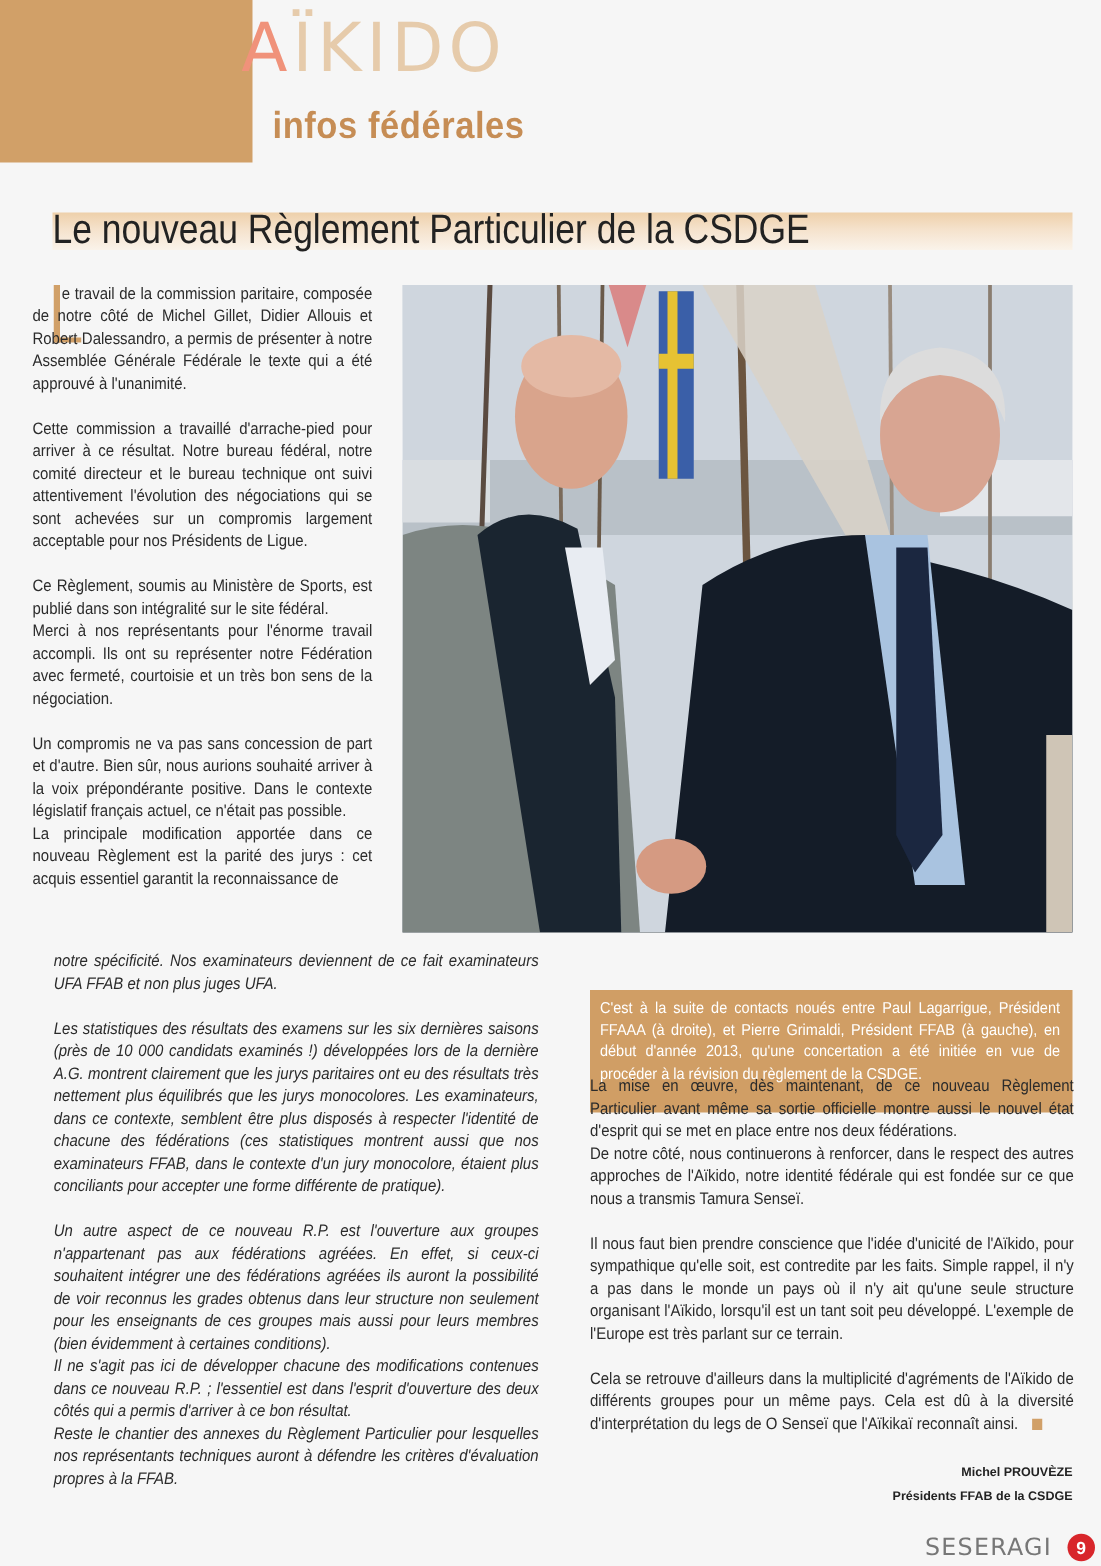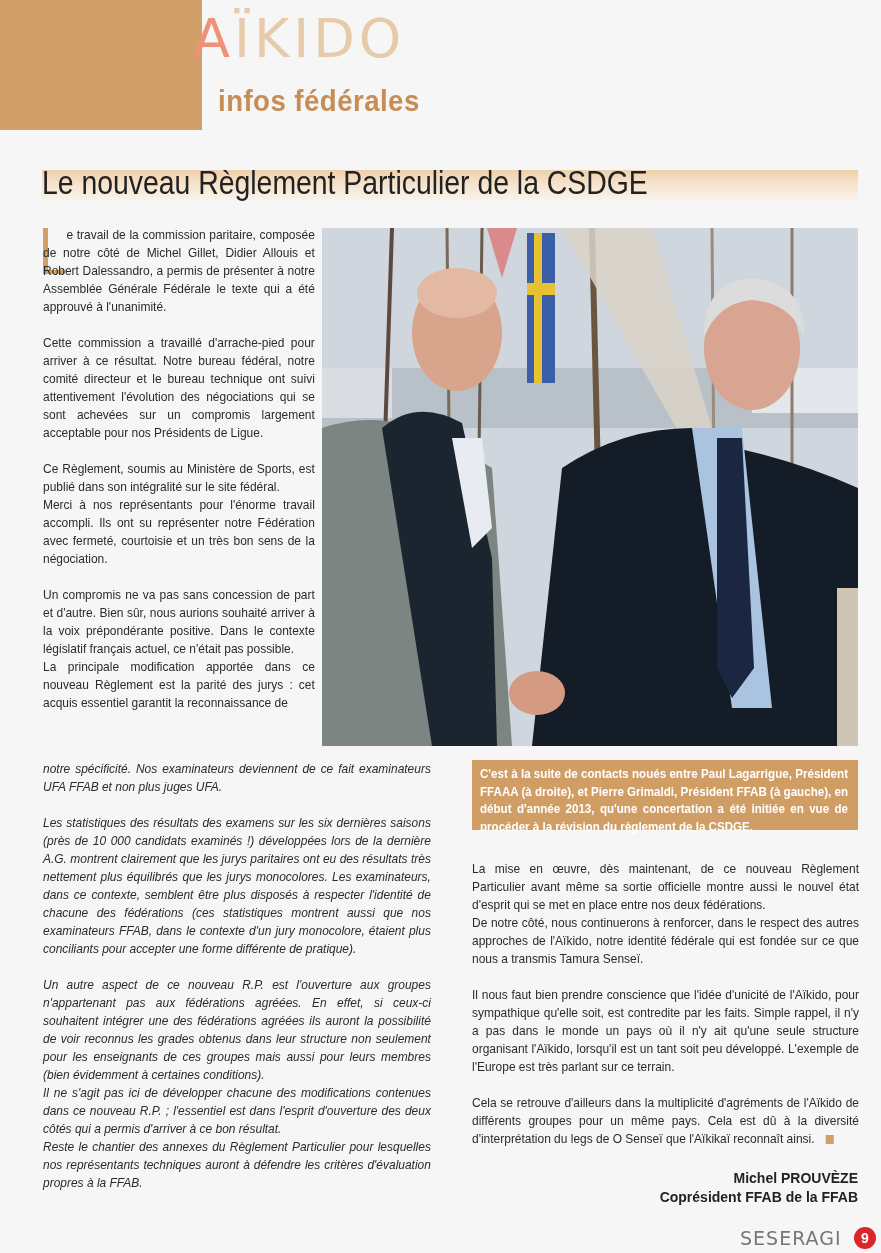--- a/index.html
+++ b/index.html
@@ -25,46 +25,46 @@
   .txt { transform:scaleX(0.9); transform-origin:left top; }
 
   .dropcap { position:absolute; left:43px; top:228px; width:22px; height:46px; }
   .dropcap .v { position:absolute; left:0; top:0; width:5px; height:46px; background:#d1a068; }
   .dropcap .h { position:absolute; left:0; top:42px; width:22px; height:4px; background:#d1a068; }
 
   .photo { position:absolute; left:322px; top:228px; width:536px; height:518px; overflow:hidden;
     background:linear-gradient(to bottom, #c9d2dc 0%, #dfe4ea 30%, #b7bfc6 55%, #6e7a80 75%, #3b464c 100%); }
   .photo svg { display:block; }
 
-  .caption { position:absolute; left:472px; top:760px; width:386px; height:70px; background:#d09e65;
-    box-sizing:border-box; padding:6px 8px; color:#fff; font-weight:bold; font-size:12.6px; line-height:17.5px; text-align:justify; }
+  .caption { position:absolute; left:472px; top:792px; width:386px; height:98px; background:#d09e65;
+    box-sizing:border-box; padding:6px 8px; color:#fff; font-weight:normal; font-size:12.6px; line-height:17.5px; text-align:justify; }
   .caption span { display:block; }
 
-  .sig { position:absolute; right:23px; top:1169px; text-align:right; font-weight:bold; font-size:14px; line-height:19px; color:#222; }
+  .sig { position:absolute; right:23px; top:1169px; text-align:right; font-weight:bold; font-size:10px; line-height:19px; color:#222; }
   .endmark { display:inline-block; width:9px; height:9px; background:#d1a068; margin-left:12px; vertical-align:middle; }
 
   .footer-brand { position:absolute; left:740px; top:1227px; font-family:"DejaVu Sans", sans-serif; font-size:19px; letter-spacing:1px; color:#777; }
   .page-num { position:absolute; left:854px; top:1227px; width:22px; height:22px; border-radius:50%; background:#d8262b; color:#fff; font-weight:bold; font-size:14px; text-align:center; line-height:22px; }
 </style>
 </head>
 <body>
 
 <div class="hdr-block"></div>
 <div class="logo"><span class="a">A</span><span class="rest">ÏKIDO</span></div>
 <div class="subhead">infos fédérales</div>
 
 <div class="title-bar"></div>
 <div class="title">Le nouveau Règlement Particulier de la CSDGE</div>
 
 <div class="dropcap">
     <div class="v"></div>
     <div class="h"></div>
   </div>
 
-<div class="col" style="left:43px; top:226px; width:302px;">
+<div class="col" style="left:26px; top:226px; width:302px;">
   <div class="txt">
     <p style="text-indent:26px;">e travail de la commission paritaire, composée de notre côté de Michel Gillet, Didier Allouis et Robert Dalessandro, a permis de présenter à notre Assemblée Générale Fédérale le texte qui a été approuvé à l'unanimité.</p>
     <div class="gap"></div>
     <p>Cette commission a travaillé d'arrache-pied pour arriver à ce résultat. Notre bureau fédéral, notre comité directeur et le bureau technique ont suivi attentivement l'évolution des négociations qui se sont achevées sur un compromis largement acceptable pour nos Présidents de Ligue.</p>
     <div class="gap"></div>
     <p>Ce Règlement, soumis au Ministère de Sports, est publié dans son intégralité sur le site fédéral.</p>
     <p>Merci à nos représentants pour l'énorme travail accompli. Ils ont su représenter notre Fédération avec fermeté, courtoisie et un très bon sens de la négociation.</p>
     <div class="gap"></div>
     <p>Un compromis ne va pas sans concession de part et d'autre. Bien sûr, nous aurions souhaité arriver à la voix prépondérante positive. Dans le contexte législatif français actuel, ce n'était pas possible.</p>
     <p>La principale modification apportée dans ce nouveau Règlement est la parité des jurys : cet acquis essentiel garantit la reconnaissance de</p>
@@ -127,17 +127,17 @@
     <p>De notre côté, nous continuerons à renforcer, dans le respect des autres approches de l'Aïkido, notre identité fédérale qui est fondée sur ce que nous a transmis Tamura Senseï.</p>
     <div class="gap"></div>
     <p>Il nous faut bien prendre conscience que l'idée d'unicité de l'Aïkido, pour sympathique qu'elle soit, est contredite par les faits. Simple rappel, il n'y a pas dans le monde un pays où il n'y ait qu'une seule structure organisant l'Aïkido, lorsqu'il est un tant soit peu développé. L'exemple de l'Europe est très parlant sur ce terrain.</p>
     <div class="gap"></div>
     <p><span>Cela se retrouve d'ailleurs dans la multiplicité d'agréments de l'Aïkido de différents groupes pour un même pays. Cela est dû à la diversité d'interprétation du legs de O Senseï que l'Aïkikaï reconnaît ainsi.</span><span class="endmark"></span></p>
   </div>
 </div>
 
 <div class="sig">
   <div>Michel PROUVÈZE</div>
-  <div>Coprésident FFAB de la FFAB</div>
+  <div>Présidents FFAB de la CSDGE</div>
 </div>
 
 <div class="footer-brand">SESERAGI</div>
 <div class="page-num">9</div>
 
 </body></html>

